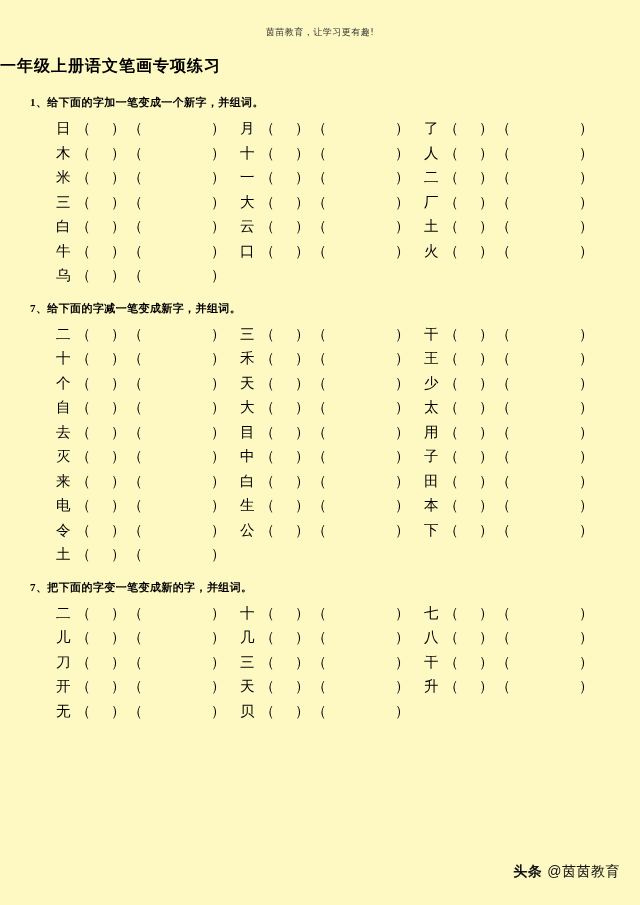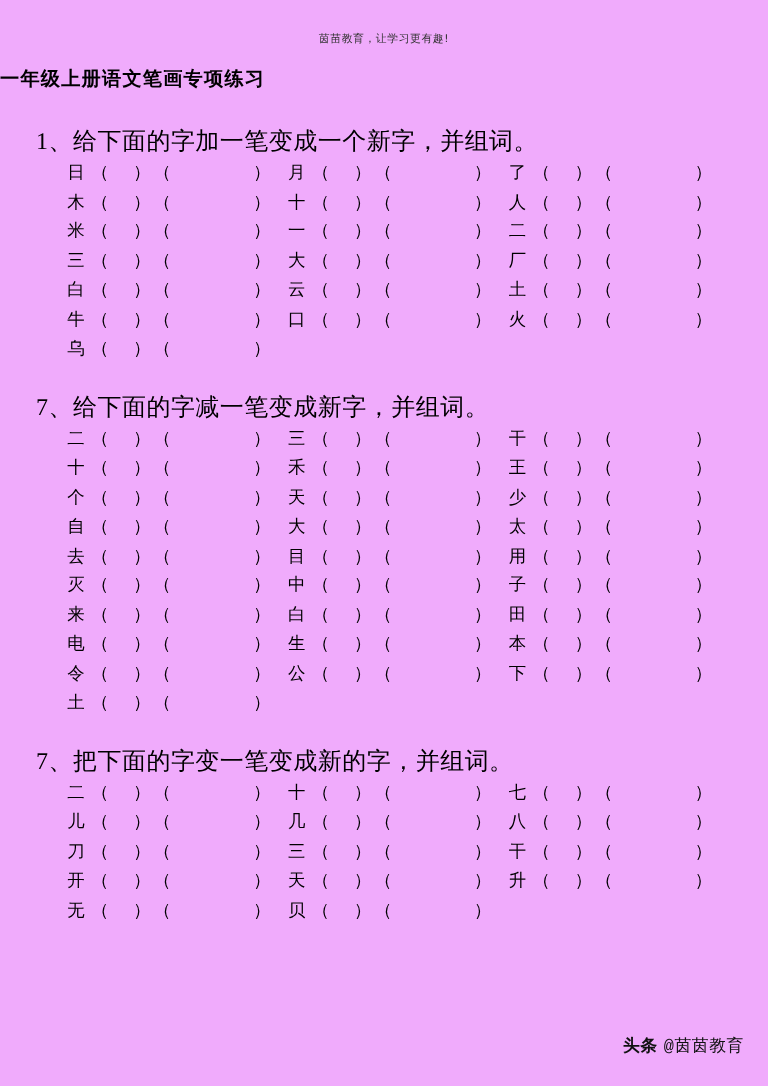--- a/index.html
+++ b/index.html
@@ -13,21 +13,21 @@
     position: relative;
     font-family: "Liberation Serif", "DejaVu Serif", serif;
     color: #000000;
     overflow: hidden;
   }
   .page {
     position: absolute;
     left: 0; top: 0;
     width: 640px;
     height: 905px;
-    background: #f0abfc;
+    background: #fef9c3;
   }
   .brandline {
     position: absolute;
     top: 26px;
     left: 0;
     width: 640px;
     text-align: center;
     font-size: 9px;
     color: #333;
     letter-spacing: 0.5px;
@@ -43,24 +43,24 @@
     font-weight: bold;
     letter-spacing: 1px;
   }
   .content {
     position: absolute;
     top: 82px;
     left: 30px;
     width: 590px;
   }
   .section-heading {
-    font-size: 20px;
-    font-weight: normal;
+    font-size: 11px;
+    font-weight: bold;
     letter-spacing: 0.4px;
-    margin: 26px 0 4px 0;
+    margin: 10px 0 4px 0;
     line-height: 20px;
   }
   .rows {
     margin-left: 26px;
   }
   .row {
     display: flex;
     align-items: baseline;
     height: 24.5px;
     white-space: nowrap;
@@ -86,21 +86,21 @@
   .paren .gap-l { display: inline-block; width: 74px; }
   .paren .rp { display: inline-block; width: 9px; }
   .cell .sp-between { display: inline-block; width: 8px; }
   .col-gap { display: inline-block; width: 20px; }
   .footer-brand {
     position: absolute;
     right: 20px;
     bottom: 24px;
     display: flex;
     align-items: center;
-    font-family: Liberation Mono, monospace;
+    font-family: Liberation Sans, sans-serif;
   }
   .footer-brand .tt {
     font-size: 14px;
     color: #111;
     font-weight: bold;
     letter-spacing: 0.5px;
   }
   .footer-brand .sep {
     display: inline-block;
     width: 5px;

